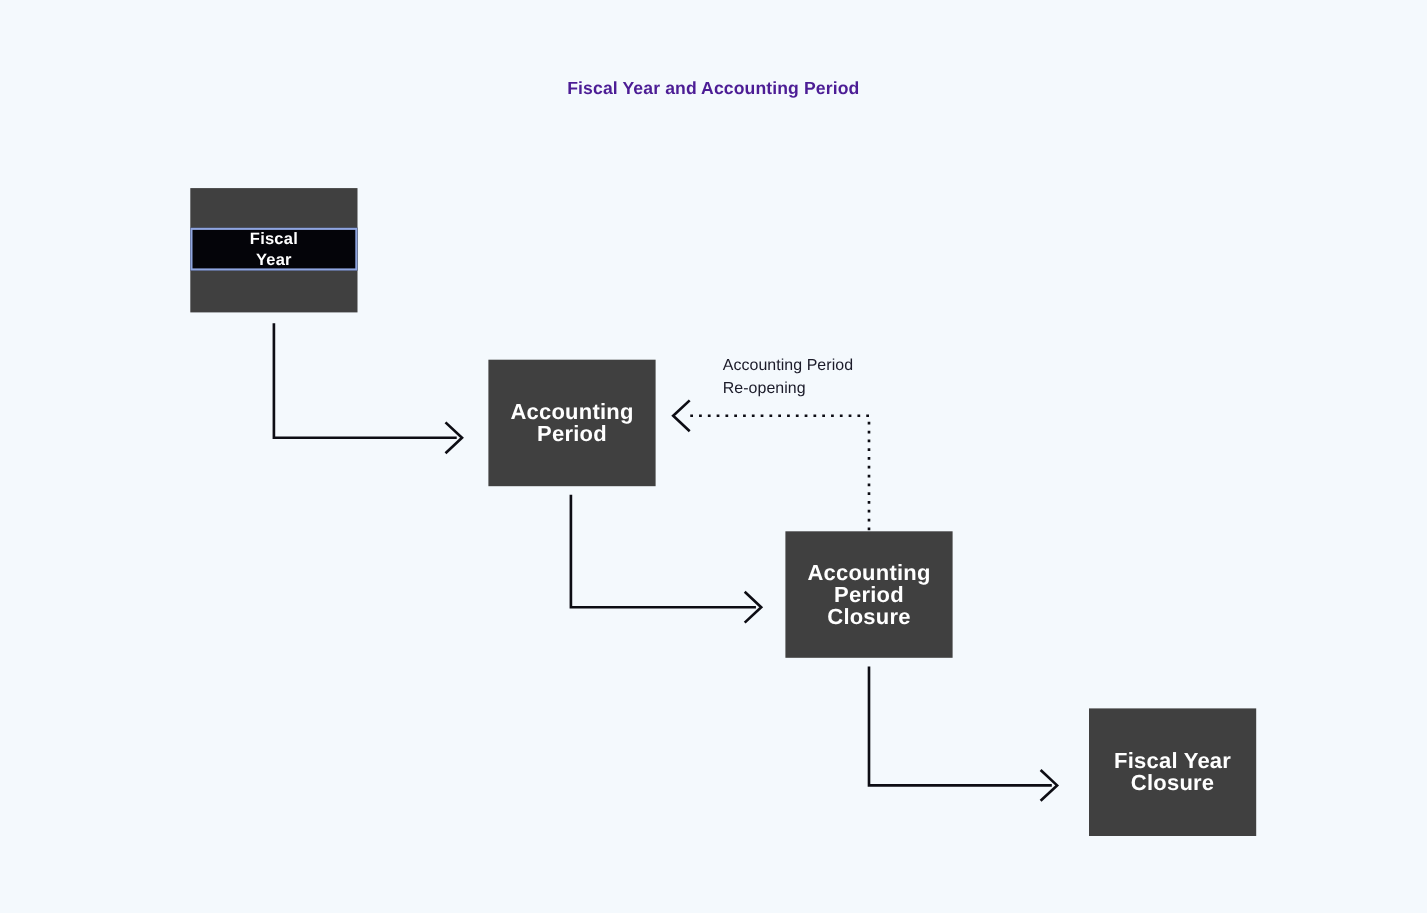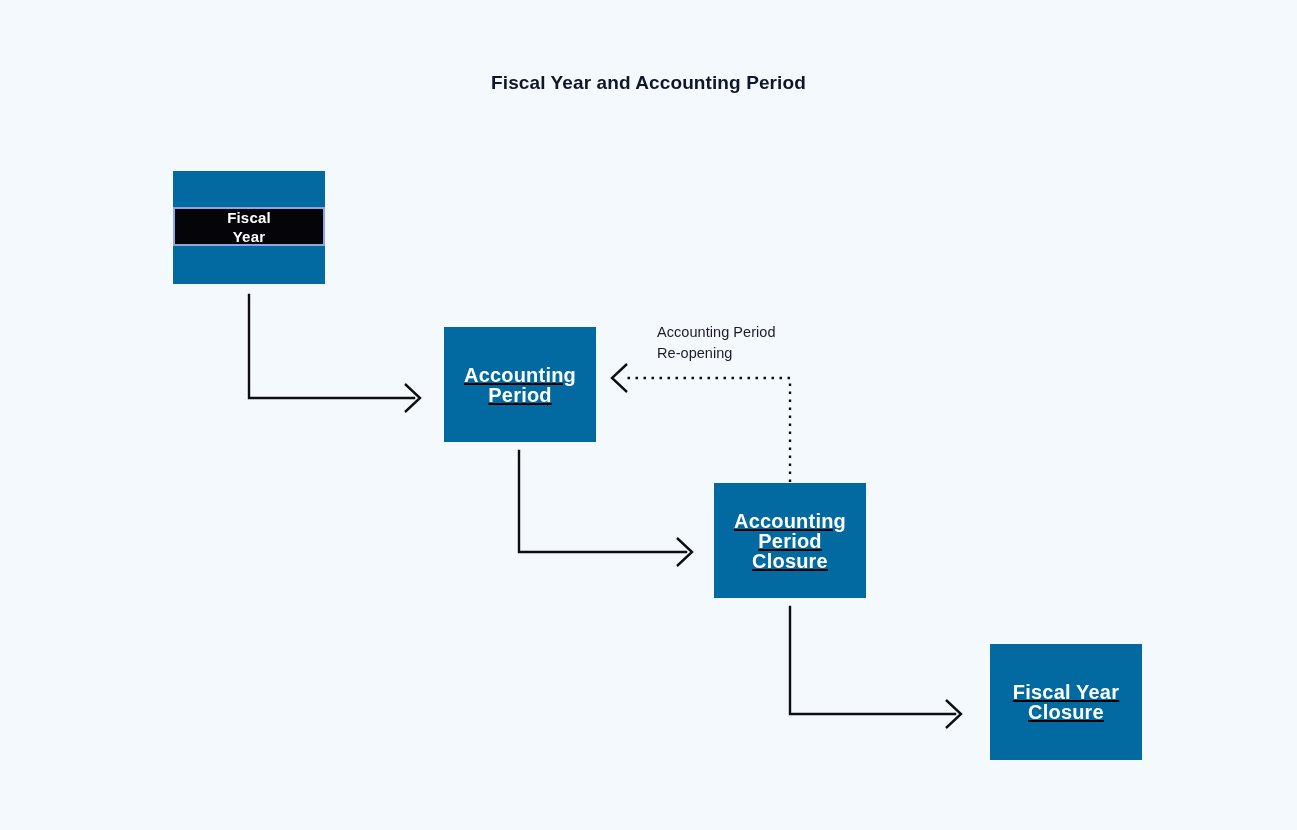--- a/index.html
+++ b/index.html
@@ -23,46 +23,45 @@
     height: 830px;
   }
 
   
   .diagram-title {
     position: absolute;
     left: 0;
     top: 72px;
     width: 1297px;
     text-align: center;
-    font-size: 19px;
+    font-size: 16px;
     font-weight: bold;
-    color: #0f172a;
+    color: #4c1d95;
     letter-spacing: 0.1px;
     white-space: pre;
   }
 
   
   #connectors {
     position: absolute;
     left: 0;
     top: 0;
     width: 1297px;
     height: 830px;
     pointer-events: none;
   }
 
   
   .node {
     position: absolute;
-    background: #0369a1;
+    background: #404040;
     display: flex;
     align-items: center;
     justify-content: center;
     box-sizing: border-box;
-    text-decoration: underline;
   }
   .node-label {
     color: #ffffff;
     font-size: 20px;
     font-weight: bold;
     line-height: 20px;
     text-align: center;
     white-space: pre-line;
     letter-spacing: 0.2px;
   }

